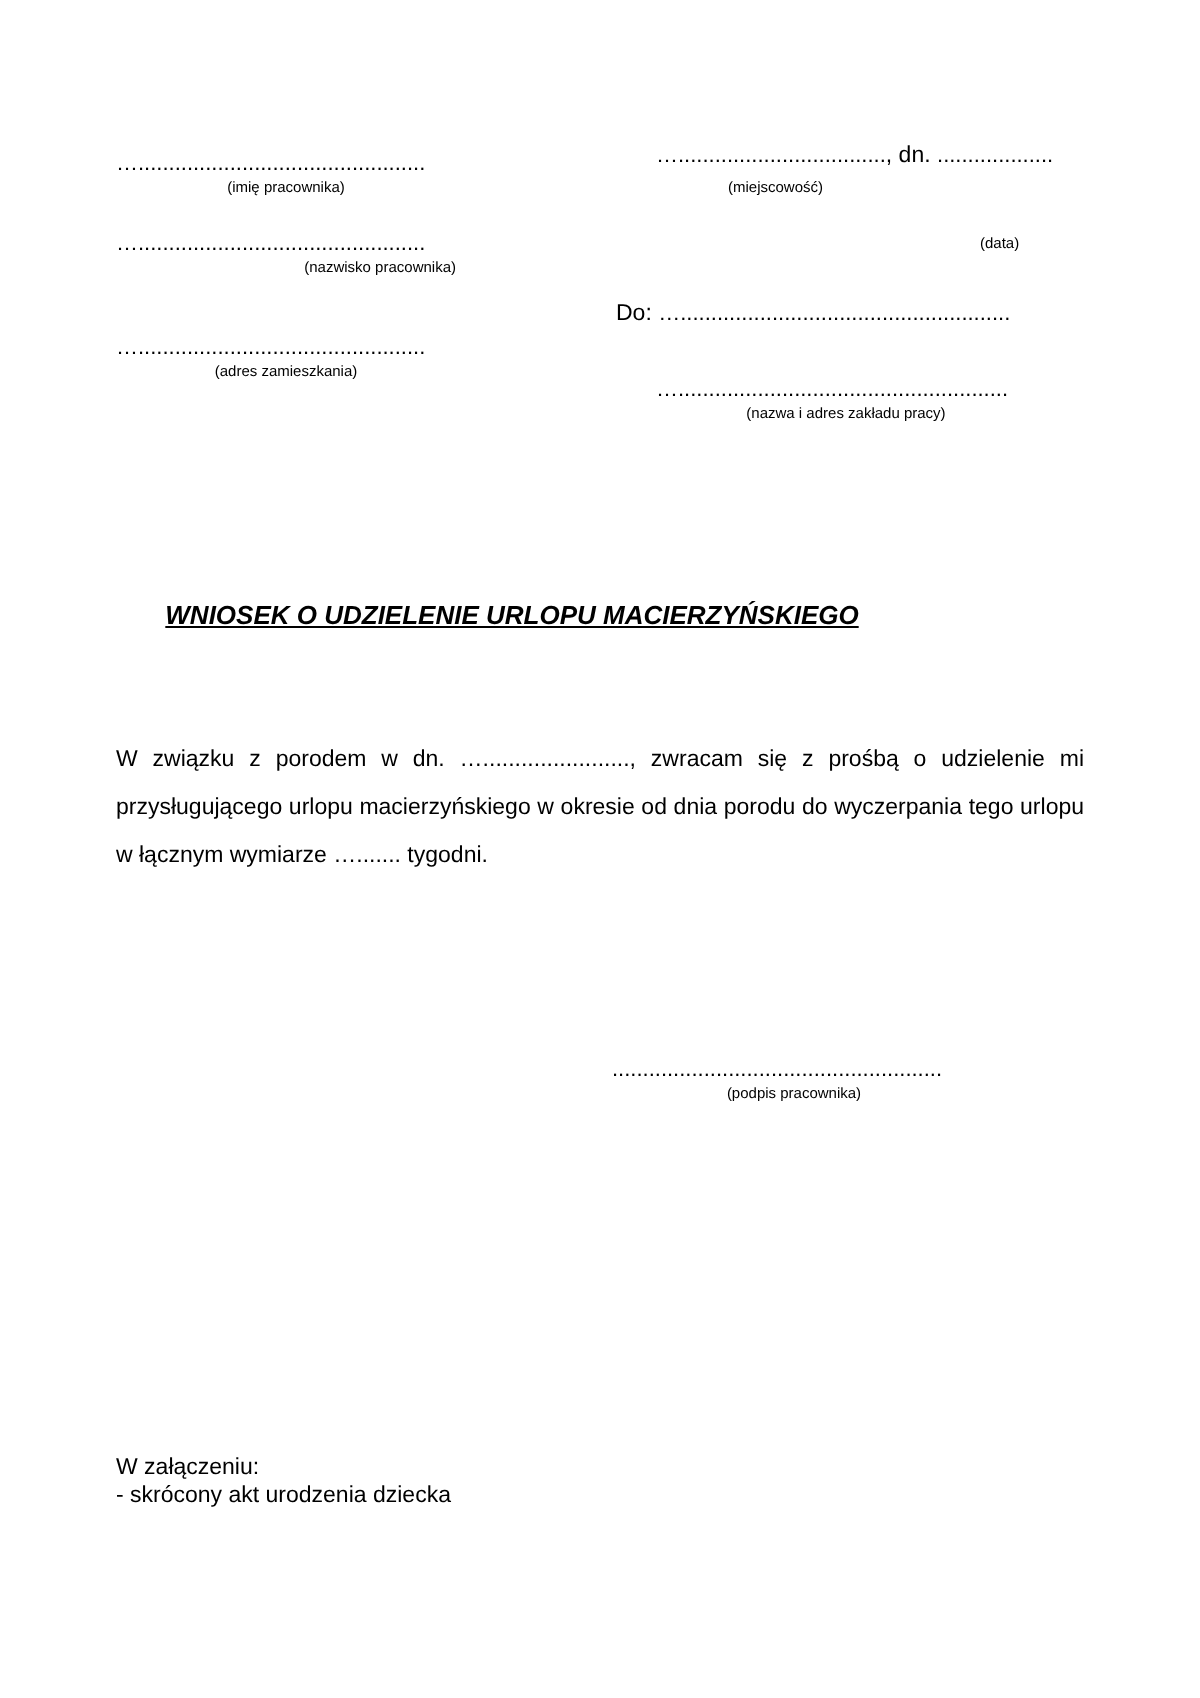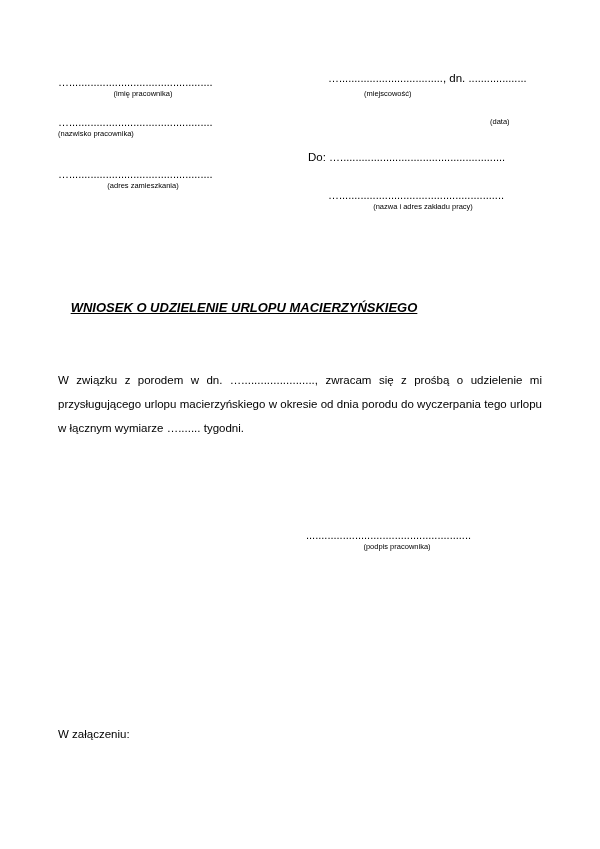--- a/index.html
+++ b/index.html
@@ -14,42 +14,43 @@
           line-height: 24px; text-align: justify; }
   .attach { position: absolute; left: 58px; top: 727px; font-size: 11.5px; line-height: 14px; }
 </style>
 </head>
 <body>
 
 <div class="abs dots" style="left:58px; top:76px;">…...............................................</div>
 <div class="abs cap" style="left:58px; width:170px; top:89px; text-align:center;">(imię pracownika)</div>
 
 <div class="abs dots" style="left:58px; top:116px;">…...............................................</div>
-<div class="abs cap" style="left:58px; width:170px; top:129px; text-align:left;">(nazwisko pracownika)</div>
+<div class="abs cap" style="left:58px; width:170px; top:129px; text-align:right;">(nazwisko pracownika)</div>
 
 <div class="abs dots" style="left:58px; top:168px;">…...............................................</div>
 <div class="abs cap" style="left:58px; width:170px; top:181px; text-align:center;">(adres zamieszkania)</div>
 
 <div class="abs" style="left:328px; top:72px; font-size:11.5px;">
   <span class="dots">…..................................</span><span class="t12">, dn.</span>
   <span class="dots">...................</span>
 </div>
 <div class="abs cap" style="left:364px; top:89px;text-align:center;">(miejscowość)</div>
 <div class="abs cap" style="left:490px; top:89px;margin-top:28px;">(data)</div>
 
 <div class="abs" style="left:308px; top:151px; font-size:11.5px;">
   <span class="t12">Do:</span>
   <span class="dots">…......................................................</span>
 </div>
 
 <div class="abs dots" style="left:328px; top:189px;">…......................................................</div>
 <div class="abs cap" style="left:328px; width:190px; top:202px; text-align:center;">(nazwa i adres zakładu pracy)</div>
 
-<div class="abs title" style="left:0; width:488px; top:300px; text-align:center;">WNIOSEK O UDZIELENIE URLOPU MACIERZYŃSKIEGO</div>
+<div class="abs title" style="left:12px; width:488px; top:300px; text-align:center;">WNIOSEK O UDZIELENIE URLOPU MACIERZYŃSKIEGO</div>
 
 <div class="body">W związku z porodem w dn.  …......................., zwracam się z prośbą o udzielenie mi przysługującego urlopu macierzyńskiego w okresie od dnia porodu do wyczerpania tego urlopu w łącznym wymiarze …....... tygodni.</div>
 
 <div class="abs dots" style="left:306px; top:529px;">......................................................</div>
 <div class="abs cap" style="left:306px; width:182px; top:542px; text-align:center;">(podpis pracownika)</div>
 
 <div class="attach">
   <div>W załączeniu:</div>
+  <div>- skrócony akt urodzenia dziecka</div>
 </div>
 
 </body></html>

